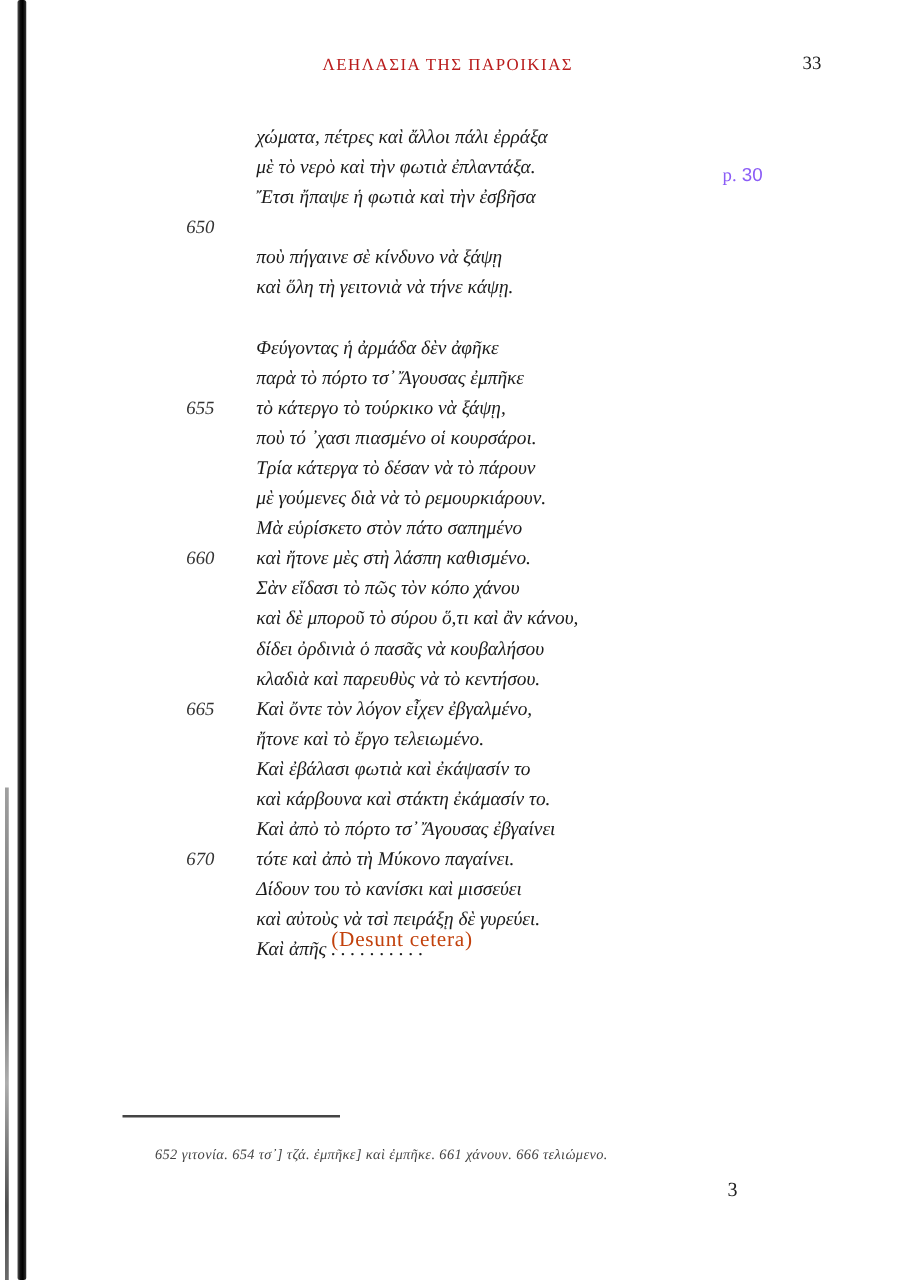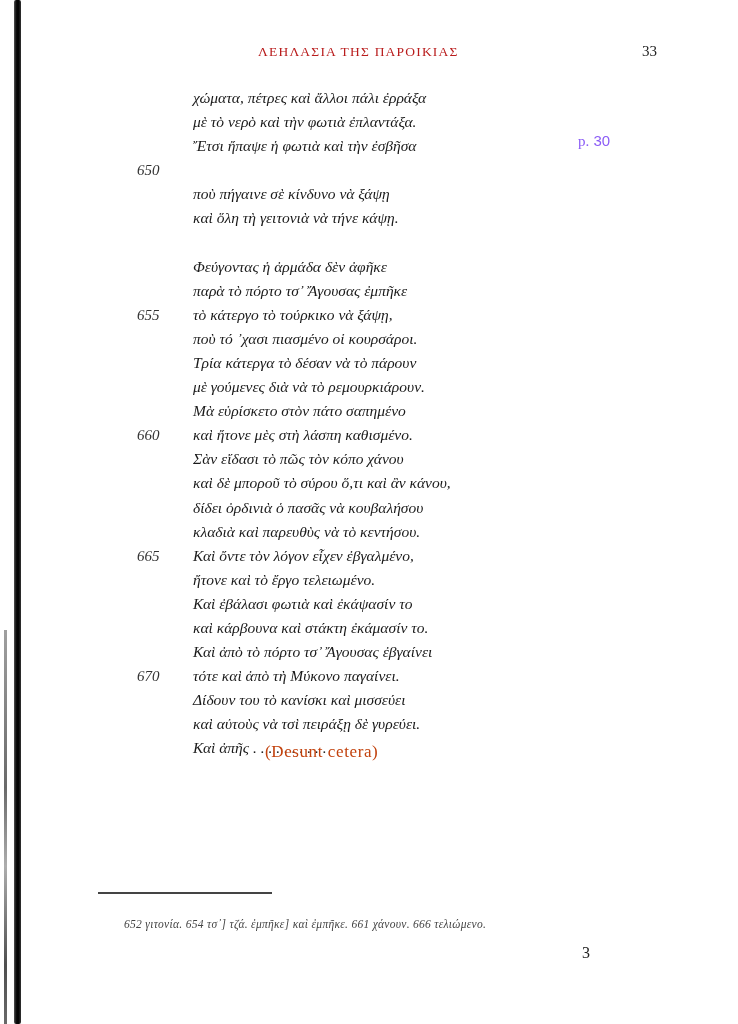--- a/index.html
+++ b/index.html
@@ -21,21 +21,21 @@
     position: absolute; top: 44px; left: 258px;
     font-family: "Liberation Serif", serif; font-size: 13.5px; letter-spacing: 1.2px; color: #b91c1c;
   }
   .page-number {
     position: absolute; top: 43px; left: 642px;
     font-family: "Liberation Serif", serif; font-size: 15px; color: #222;
   }
   .poem {
     position: absolute; left: 0; top: 82px; width: 738px;
   }
-  .stanza { margin: 4px; text-decoration: underline; }
+  .stanza { margin: 16px; text-decoration: underline; }
   .stanza + .stanza { margin-top: 24px; text-align: center; }
   .line {
     position: relative; height: 24.1px; line-height: 24.1px;
     font-family: "Liberation Serif", serif; font-style: italic; font-size: 15.5px; color: #1a1a1a;
     white-space: nowrap;
   }
   .line-text { position: absolute; left: 189px; }
   .line-num {
     position: absolute; left: 133px; font-family: "Liberation Serif", serif; font-style: italic;
     font-size: 15px; color: #333;

